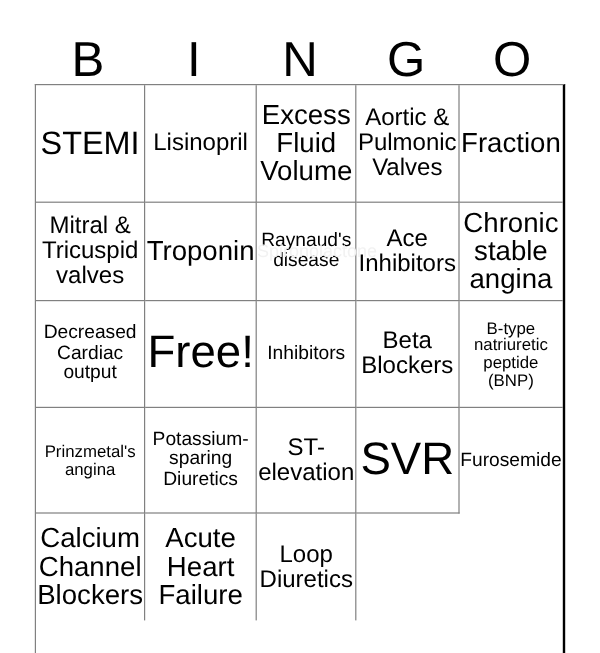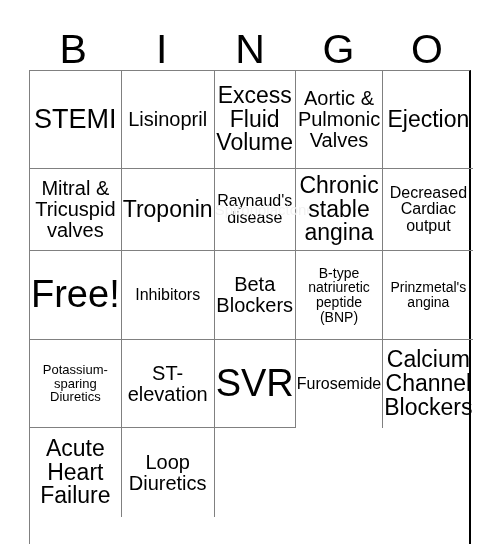--- a/index.html
+++ b/index.html
@@ -84,21 +84,21 @@
     font-weight: 400;
   }
 
   
   .t-xxl .cell-text { font-size: 38px; }
   .t-xl  .cell-text { font-size: 27px; }
   .t-lg  .cell-text { font-size: 23px; }
   .t-md  .cell-text { font-size: 20px; }
   .t-sm  .cell-text { font-size: 16px; }
   .t-xs  .cell-text { font-size: 14px; }
-  .t-xxs .cell-text { font-size: 13px; }
+  .t-xxs .cell-text { font-size: 16px; }
 
   .free .cell-text { font-size: 38px; white-space: nowrap; }
 
   
   .ghost {
     position: absolute;
     left: 0;
     right: 0;
     text-align: center;
     color: #f2f2f2;
@@ -143,34 +143,38 @@
         <span class="cell-text">Excess
 Fluid
 Volume</span>
       </div>
       <div class="cell t-md">
         <span class="cell-text">Aortic &amp;
 Pulmonic
 Valves</span>
       </div>
       <div class="cell t-lg">
-        <span class="cell-text">Ejection</span>
+        <span class="cell-text">Fraction</span>
       </div>
       <div class="cell t-md">
         <span class="cell-text">Mitral &amp;
 Tricuspid
 valves</span>
       </div>
       <div class="cell t-lg">
         <span class="cell-text">Troponin</span>
       </div>
       <div class="cell t-sm">
         <span class="ghost">Spironolactone</span>
         <span class="cell-text">Raynaud's
 disease</span>
+      </div>
+      <div class="cell t-md">
+        <span class="cell-text">Ace
+Inhibitors</span>
       </div>
       <div class="cell t-lg">
         <span class="cell-text">Chronic
 stable
 angina</span>
       </div>
       <div class="cell t-sm">
         <span class="cell-text">Decreased
 Cardiac
 output</span>

